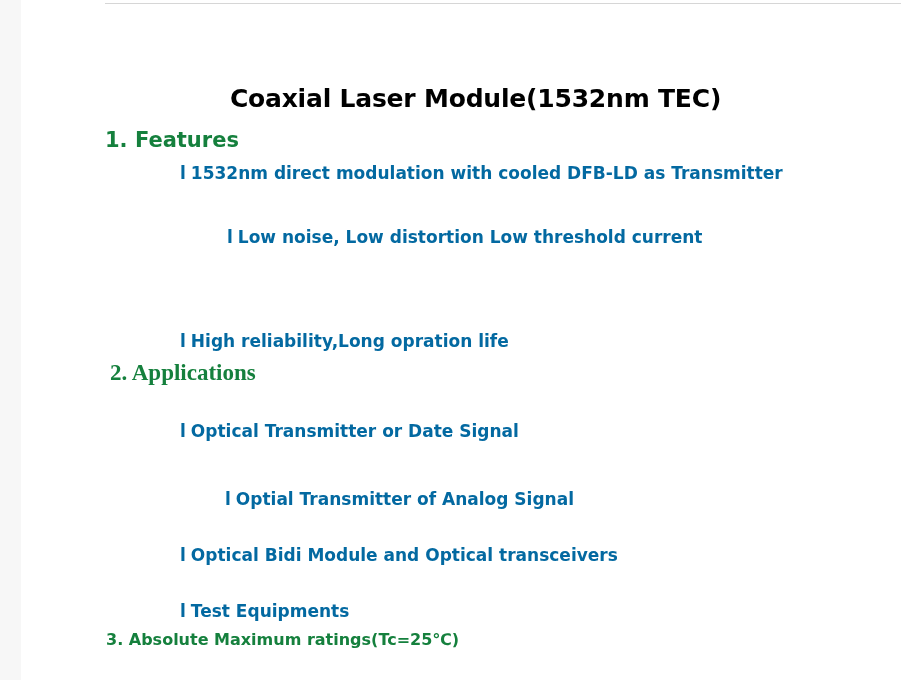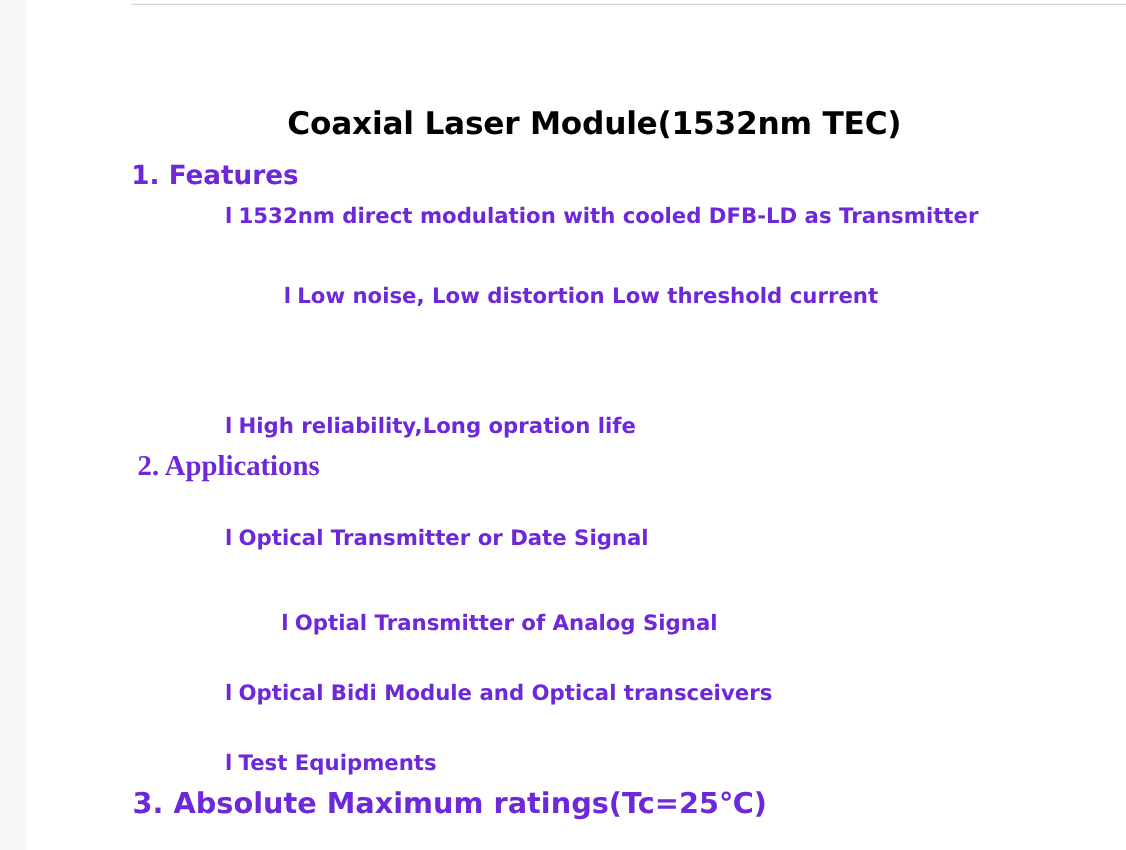--- a/index.html
+++ b/index.html
@@ -54,46 +54,46 @@
     font-size: 25px;
     font-weight: bold;
     color: #000000;
     letter-spacing: -0.2px;
     white-space: nowrap;
   }
 
   .section-heading {
     position: absolute;
     font-weight: bold;
-    color: #6d28d9;
+    color: #15803d;
     white-space: nowrap;
   }
   .section-heading.h-features {
     left: 105px;
     top: 128px;
     font-size: 21px;
   }
   .section-heading.h-applications {
     left: 110px;
     top: 360px;
     font-size: 23px;
     font-family: Liberation Serif, serif;
   }
   .section-heading.h-ratings {
     left: 106px;
     top: 630px;
-    font-size: 23px;
+    font-size: 16px;
   }
 
   .bullet-line {
     position: absolute;
     left: 180px;
     font-size: 17px;
     font-weight: bold;
-    color: #6d28d9;
+    color: #0369a1;
     white-space: nowrap;
     line-height: 22px;
   }
   .bullet-line .bullet-mark {
     display: inline-block;
     margin-right: 5px;
     font-weight: bold;
   }
 
   .b1 { top: 162px; }

